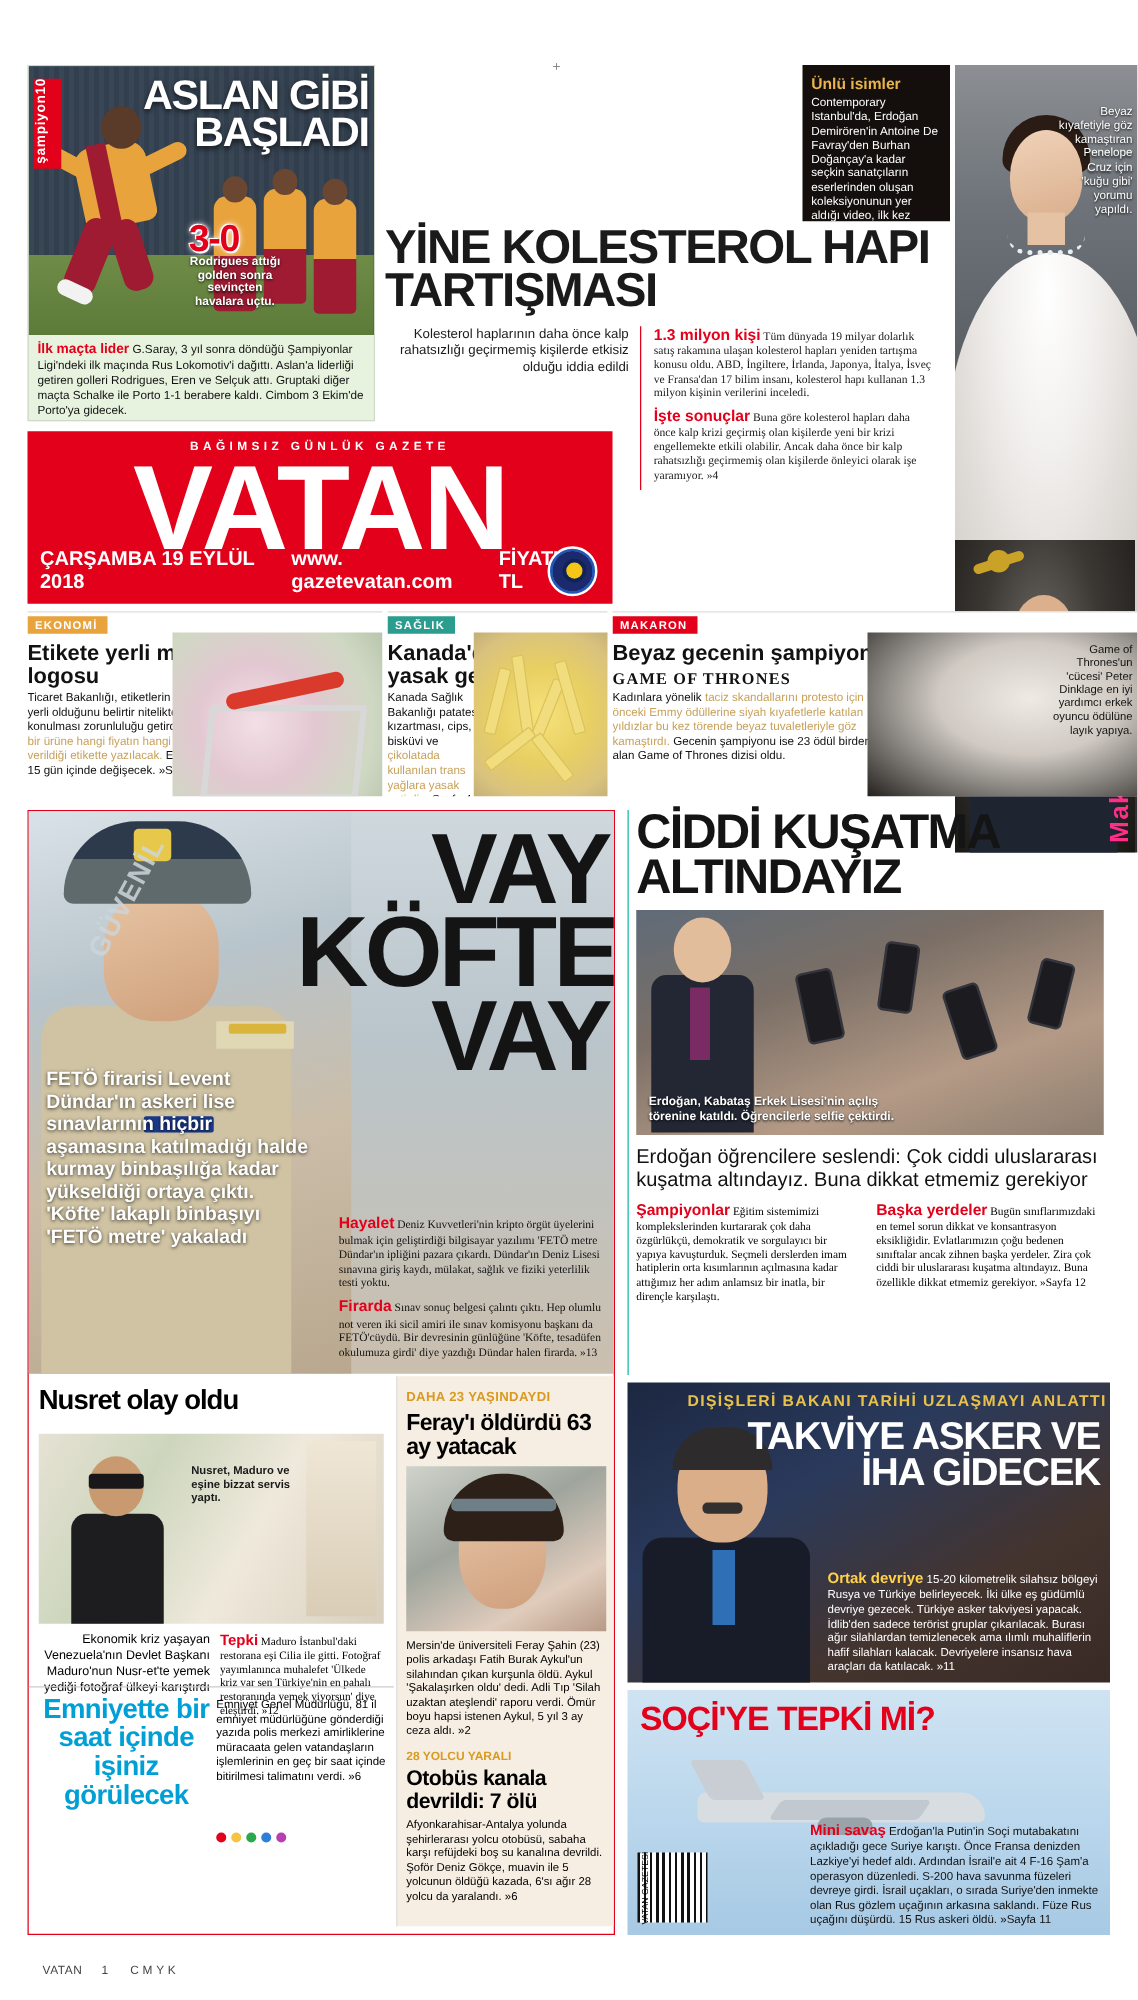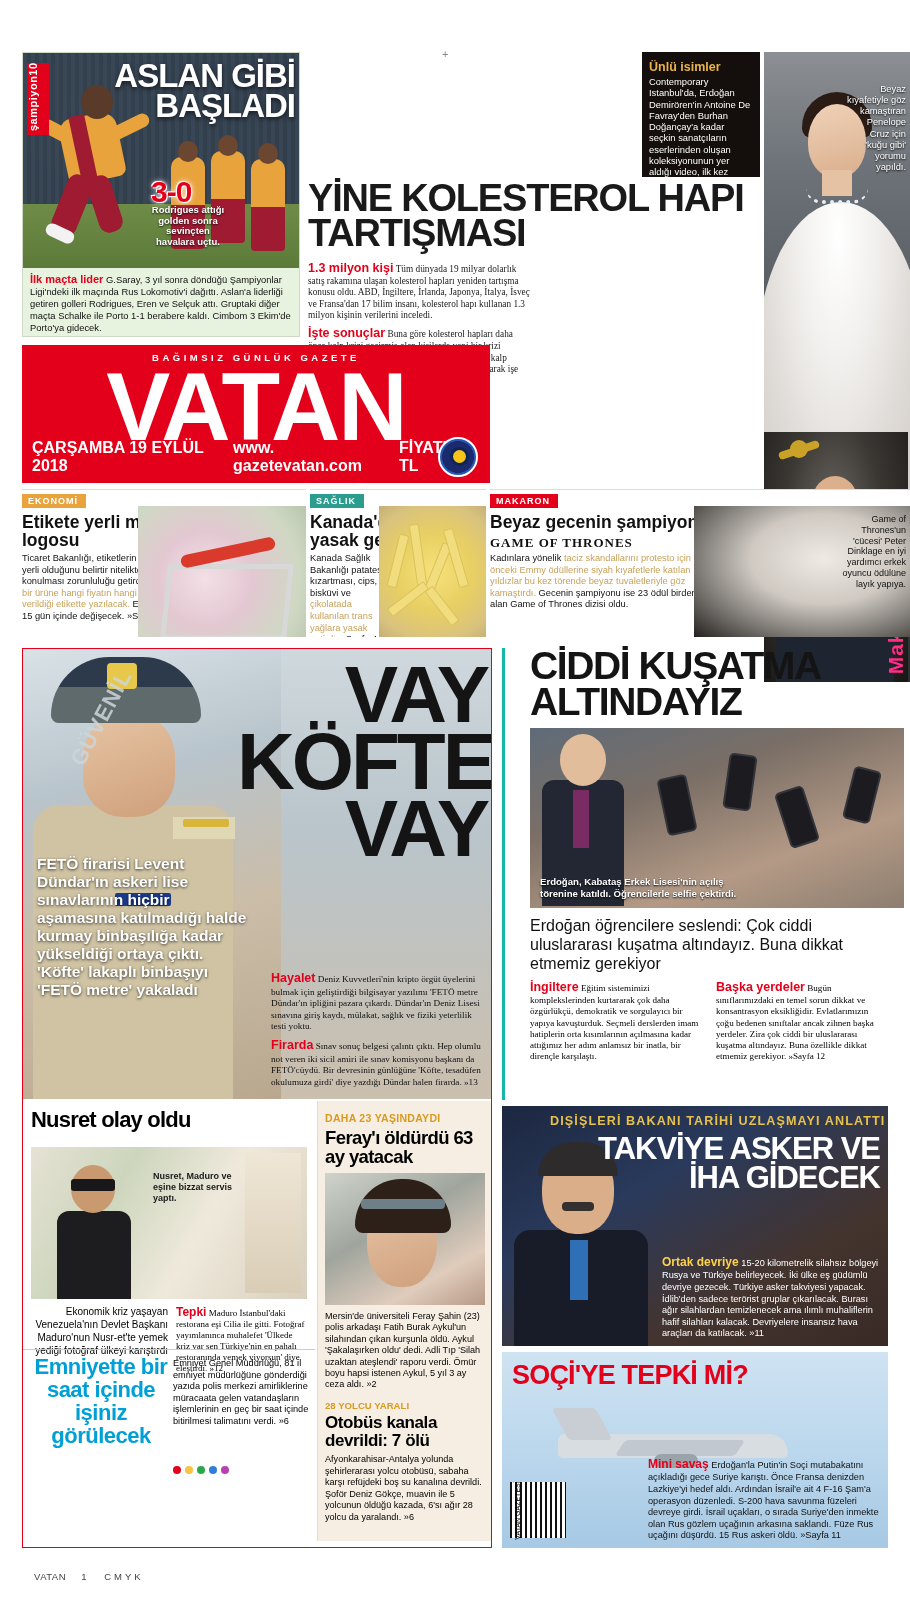--- a/index.html
+++ b/index.html
@@ -258,21 +258,21 @@
   .feray-photo{width:160px;height:132px;background:linear-gradient(150deg,#cfd3cc 0%,#9fa59d 40%,#e0ccbc 75%,#b79a86 100%);position:relative;overflow:hidden;}
   .fp-face{position:absolute;left:42px;top:22px;width:70px;height:92px;border-radius:46%;background:linear-gradient(160deg,#e8c6a8,#cfa07d);}
   .fp-hair{position:absolute;left:30px;top:6px;width:96px;height:54px;border-radius:46px 46px 8px 8px;background:#2d2018;}
   .fp-band{position:absolute;left:36px;top:26px;width:84px;height:10px;background:#6f7f88;border-radius:4px;}
   .feray p{font-size:9.1px;line-height:1.26;margin-top:6px;}
   .feray .kick2{color:#d99a1f;font-size:9.6px;font-weight:bold;margin-top:9px;display:block;}
   .feray h4{font-size:17px;font-weight:bold;line-height:1.04;margin-top:3px;letter-spacing:-.4px;}
   .feray .tail{font-size:9.1px;line-height:1.26;margin-top:5px;}
 
   
-  .ciddi{position:absolute;left:0;top:0;width:386px;height:452px;border-left:3px solid #14b8a6;padding-left:25px;}
+  .ciddi{position:absolute;left:0;top:0;width:386px;height:452px;border-left:1px solid #14b8a6;padding-left:6px;}
   .ciddi h1{font-size:39px;font-weight:bold;line-height:.93;letter-spacing:-1.4px;color:#141414;}
   .ciddi-photo{position:relative;margin-top:7px;width:374px;height:180px;overflow:hidden;
     background:linear-gradient(160deg,#5f6b78 0%,#7b6f66 35%,#b49a86 70%,#8d7e70 100%);}
   .erd{position:absolute;left:10px;top:6px;width:86px;height:170px;}
   .erd .h{position:absolute;left:20px;top:0;width:46px;height:52px;border-radius:50%;background:#e2bd9b;}
   .erd .s{position:absolute;left:2px;top:46px;width:82px;height:126px;background:#222733;border-radius:12px 12px 0 0;}
   .erd .t{position:absolute;left:33px;top:56px;width:16px;height:58px;background:#7a2b63;}
   .phone{position:absolute;background:#1b1b20;border:2px solid #34343c;border-radius:5px;}
   .ciddi-cap{position:absolute;left:10px;bottom:8px;width:200px;color:#fff;font-size:9.6px;
     font-weight:bold;line-height:1.22;text-shadow:0 1px 2px #000;}
@@ -383,20 +383,21 @@
             <span class="ball"></span>
             <span class="base"></span>
           </div>
       </div>
       <div class="makaron-vert">Makaron</div>
     </div>
 
     <div class="chol">
       <h1>YİNE KOLESTEROL HAPI TARTIŞMASI</h1>
       <div class="chol-cols">
+        <div class="chol-left">Kolesterol haplarının daha önce kalp rahatsızlığı geçirmemiş kişilerde etkisiz olduğu iddia edildi</div>
         <div class="chol-right">
           <p><b>1.3 milyon kişi</b>
              <span>Tüm dünyada 19 milyar dolarlık satış rakamına ulaşan kolesterol hapları yeniden tartışma konusu oldu. ABD, İngiltere, İrlanda, Japonya, İtalya, İsveç ve Fransa'dan 17 bilim insanı, kolesterol hapı kullanan 1.3 milyon kişinin verilerini inceledi.</span></p>
           <p><b>İşte sonuçlar</b>
              <span>Buna göre kolesterol hapları daha önce kalp krizi geçirmiş olan kişilerde yeni bir krizi engellemekte etkili olabilir. Ancak daha önce bir kalp rahatsızlığı geçirmemiş olan kişilerde önleyici olarak işe yaramıyor. »4</span></p>
         </div>
       </div>
     </div>
   </div>
 
@@ -545,21 +546,21 @@
             </div>
           <i class="phone" style="left:132px;top:48px;width:30px;height:58px;transform:rotate(-12deg)"></i>
           <i class="phone" style="left:196px;top:26px;width:28px;height:56px;transform:rotate(8deg)"></i>
           <i class="phone" style="left:252px;top:60px;width:30px;height:58px;transform:rotate(-18deg)"></i>
           <i class="phone" style="left:318px;top:40px;width:28px;height:54px;transform:rotate(14deg)"></i>
           <div class="ciddi-cap">Erdoğan, Kabataş Erkek Lisesi'nin açılış törenine katıldı. Öğrencilerle selfie çektirdi.</div>
         </div>
         <div class="ciddi-deck">Erdoğan öğrencilere seslendi: Çok ciddi uluslararası kuşatma altındayız. Buna dikkat etmemiz gerekiyor</div>
         <div class="ciddi-cols">
           <div>
-            <b>İngiltere</b>
+            <b>Şampiyonlar</b>
             <span>Eğitim sistemimizi komplekslerinden kurtararak çok daha özgürlükçü, demokratik ve sorgulayıcı bir yapıya kavuşturduk. Seçmeli derslerden imam hatiplerin orta kısımlarının açılmasına kadar attığımız her adım anlamsız bir inatla, bir dirençle karşılaştı.</span>
           </div>
           <div>
             <b>Başka yerdeler</b>
             <span>Bugün sınıflarımızdaki en temel sorun dikkat ve konsantrasyon eksikliğidir. Evlatlarımızın çoğu bedenen sınıftalar ancak zihnen başka yerdeler. Zira çok ciddi bir uluslararası kuşatma altındayız. Buna özellikle dikkat etmemiz gerekiyor. »Sayfa 12</span>
           </div>
         </div>
       </div>
 
       <div class="takv">

